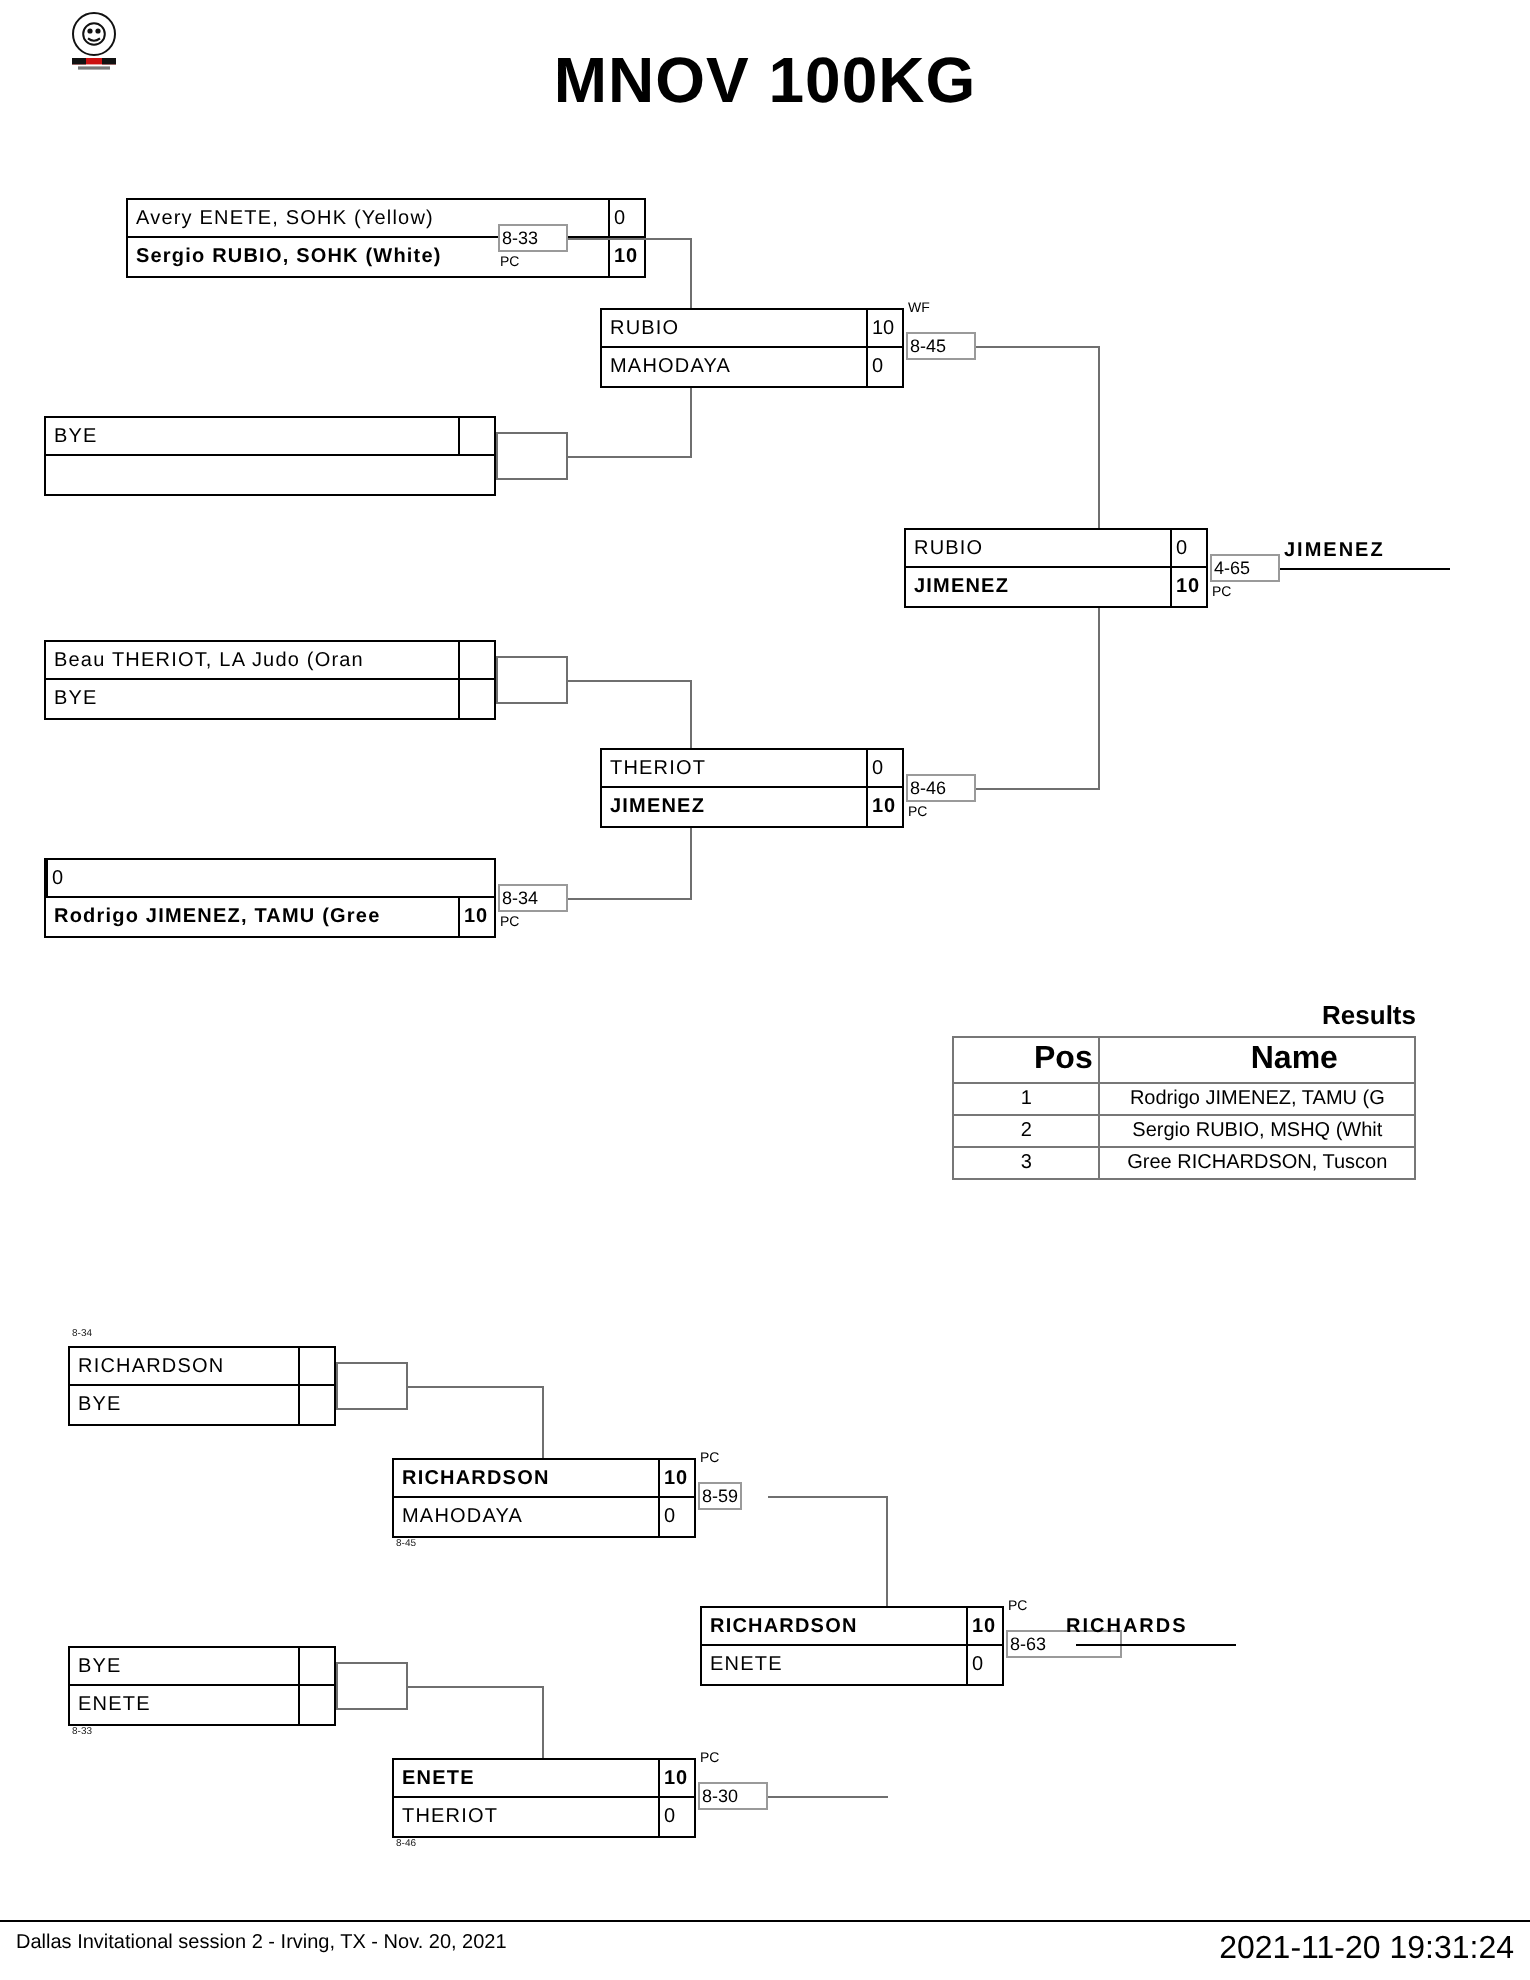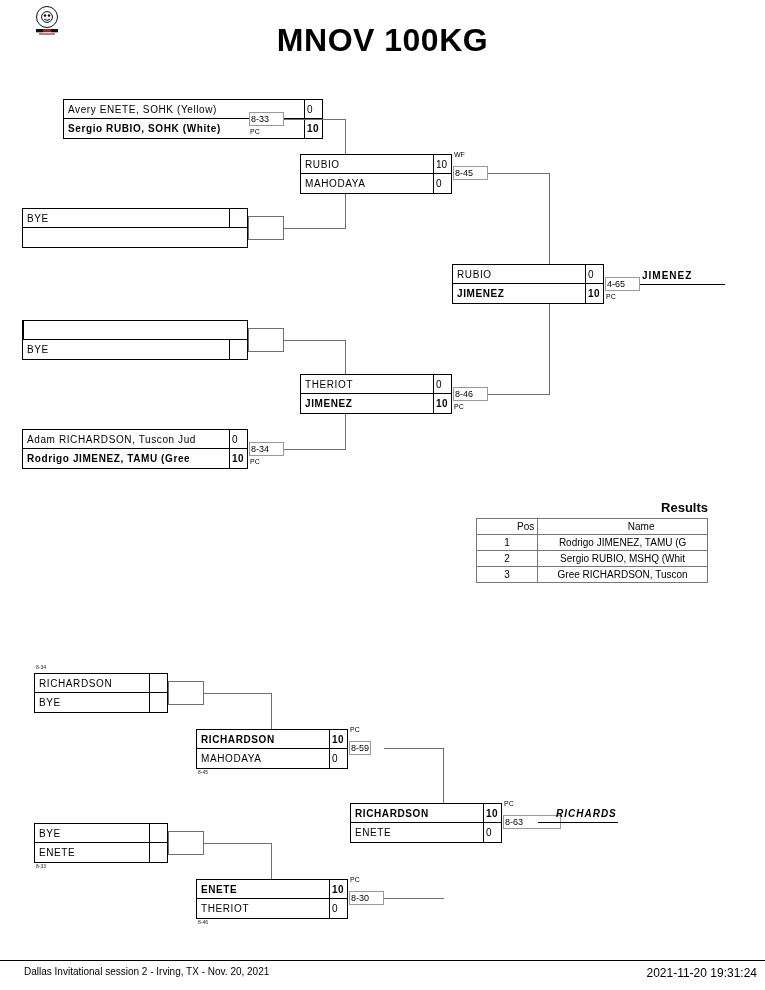--- a/index.html
+++ b/index.html
@@ -56,28 +56,28 @@
   
   #results-title{font-size:13px;font-weight:bold;text-align:right;width:232px;}
   table.results{
     border-collapse:collapse;width:232px;background:#fff;
     border:1px solid #000;
   }
   table.results th,table.results td{
     border:1px solid #777;font-size:10px;padding:2px 3px;text-align:center;
     height:14px;box-sizing:border-box;
   }
-  table.results th{font-weight:normal;font-size:10px;padding-left:40px;}
+  table.results th{font-weight:bold;font-size:16px;padding-left:40px;}
   table.results td.pos{width:46px;}
   table.results td.nm{text-align:center;white-space:nowrap;overflow:hidden;}
 
   
   #footer-line{left:0;top:960px;width:765px;height:1px;background:#000;}
-  #footer-left{left:24px;top:966px;font-size:10px;white-space:nowrap;}
-  #footer-right{right:8px;top:966px;font-size:12px;white-space:nowrap;text-align:center;}
+  #footer-left{left:8px;top:966px;font-size:10px;white-space:nowrap;}
+  #footer-right{right:8px;top:966px;font-size:16px;white-space:nowrap;text-align:center;}
 </style>
 </head>
 <body>
 
 <div class="abs" id="logo">
   <svg viewBox="0 0 34 30" width="34" height="30">
     <circle cx="17" cy="11" r="10.5" fill="#ffffff" stroke="#111" stroke-width="1"></circle>
     <path d="M17 .8 A10.2 10.2 0 0 1 17 21.2 A6 6 0 0 0 17 .8 Z" fill="#cc1111"></path>
     <circle cx="17" cy="11" r="5.4" fill="#ffffff" stroke="#111" stroke-width="1"></circle>
     <circle cx="15" cy="9.5" r="1.3" fill="#111"></circle>
@@ -124,33 +124,33 @@
     <div class="mname">MAHODAYA</div>
     <div class="mscore">0</div>
   </div>
 </div>
 <div class="abs tagnote" style="left:454px;top:151px;">WF</div>
 <div class="abs tag" style="left:453px;top:166px;width:35px;">8-45</div>
 <div class="abs ln lnh" style="left:488px;top:173px;width:62px;"></div>
 
 <div class="abs mbox upper" style="left:22px;top:320px;width:226px;height:40px;">
   <div class="mrow top">
+    <div class="mname">Beau THERIOT, LA Judo (Oran</div>
     <div class="mscore"></div>
   </div>
   <div class="mrow">
     <div class="mname">BYE</div>
     <div class="mscore"></div>
   </div>
 </div>
 <div class="abs feed" style="left:248px;top:328px;width:36px;height:24px;"></div>
 <div class="abs ln lnh" style="left:284px;top:340px;width:62px;"></div>
 
 <div class="abs mbox upper" style="left:22px;top:429px;width:226px;height:40px;">
   <div class="mrow top">
-    <div class="mname">Adam RICHARDSON, Tuscon Jud</div>
     <div class="mscore">0</div>
   </div>
   <div class="mrow win">
     <div class="mname">Rodrigo JIMENEZ, TAMU (Gree</div>
     <div class="mscore">10</div>
   </div>
 </div>
 <div class="abs tag" style="left:249px;top:442px;width:35px;">8-34</div>
 <div class="abs tagnote" style="left:250px;top:458px;">PC</div>
 <div class="abs ln lnh" style="left:284px;top:449px;width:62px;"></div>
@@ -276,18 +276,18 @@
     <div class="mname">RICHARDSON</div>
     <div class="mscore">10</div>
   </div>
   <div class="mrow">
     <div class="mname">ENETE</div>
     <div class="mscore">0</div>
   </div>
 </div>
 <div class="abs tagnote" style="left:504px;top:800px;">PC</div>
 <div class="abs tag" style="left:503px;top:815px;width:58px;">8-63</div>
-<div class="abs winner" style="left:556px;top:808px;font-style:italic;">RICHARDS</div>
+<div class="abs winner" style="left:533px;top:808px;">RICHARDS</div>
 <div class="abs ln lnh lnb" style="left:538px;top:822px;width:80px;height:1px;"></div>
 
 <div class="abs" id="footer-line"></div>
 <div class="abs" id="footer-left">Dallas Invitational session 2 - Irving, TX - Nov. 20, 2021</div>
 <div class="abs" id="footer-right">2021-11-20 19:31:24</div>
 
 </body></html>

